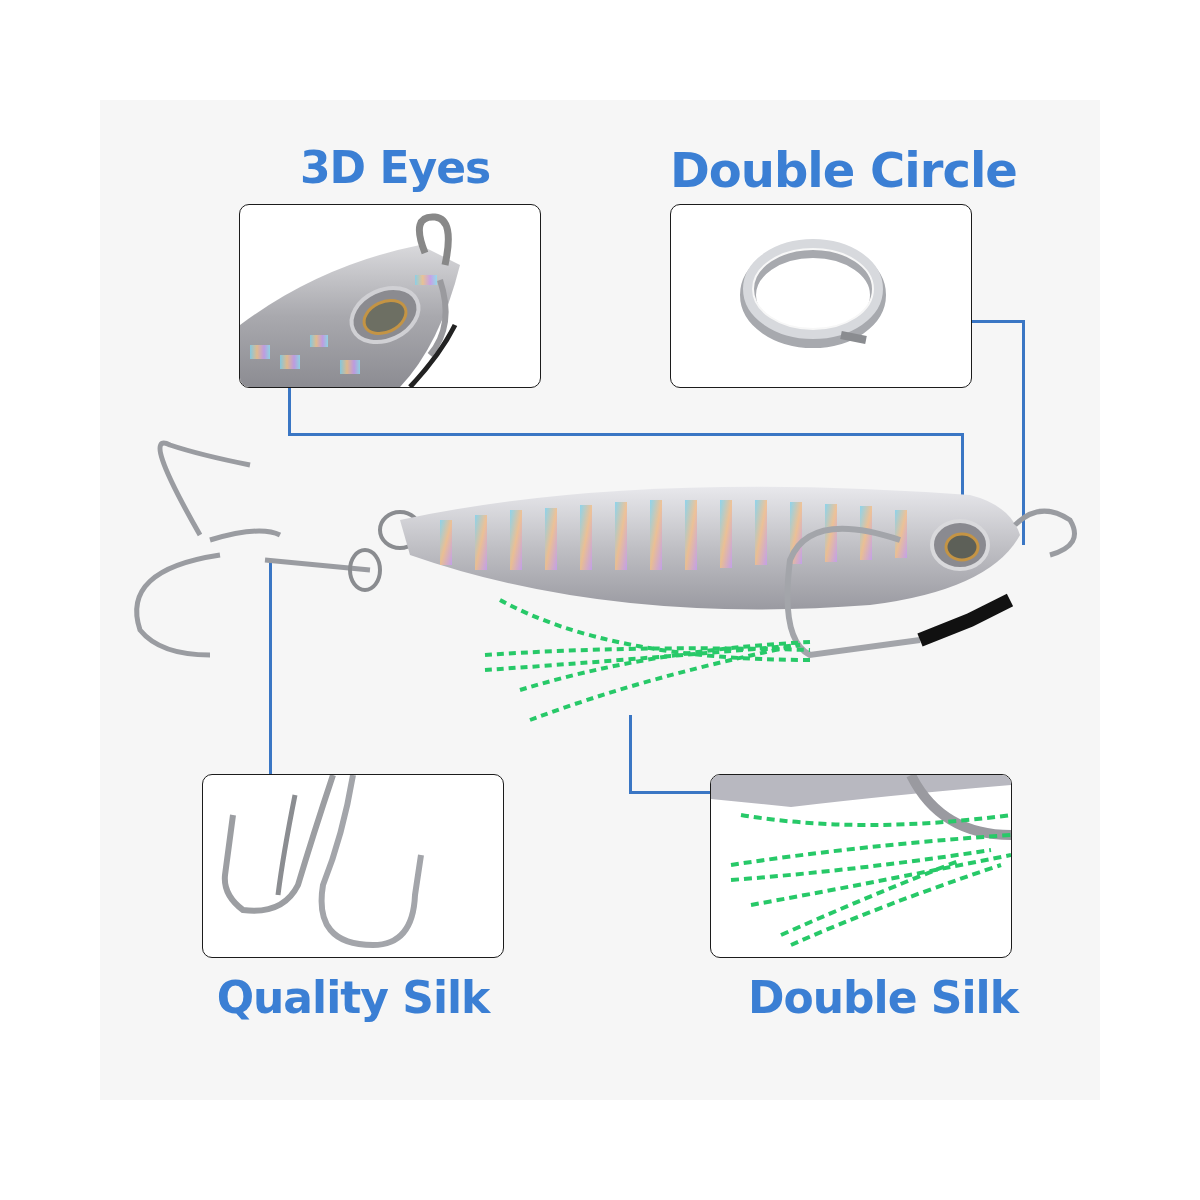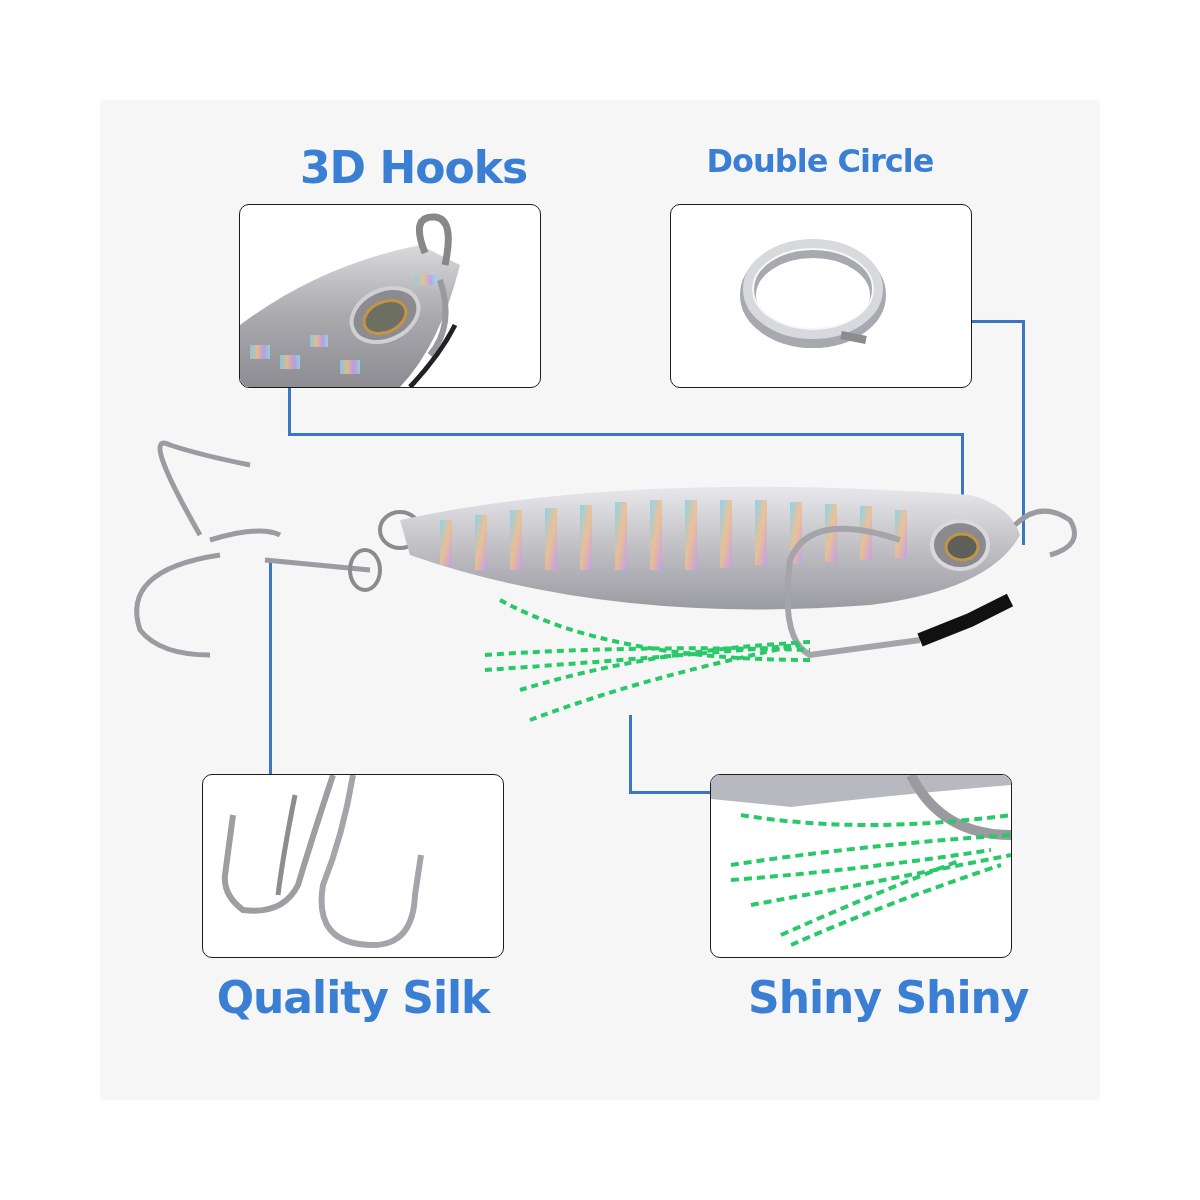--- a/index.html
+++ b/index.html
@@ -10,24 +10,24 @@
            font-family:"DejaVu Sans", "Liberation Sans", sans-serif; letter-spacing:-1px; }
   .box { position:absolute; background:#ffffff; border:1.5px solid #1c1c1c; border-radius:10px; overflow:hidden; }
   .line { position:absolute; background:#3a76c4; }
   svg { display:block; }
 </style>
 </head>
 <body>
 
 <div class="panel"></div>
 
-<div class="label" style="left:300px; top:142px; width:180px; font-size:44px;">3D Hooks</div>
-<div class="label" style="left:670px; top:142px; width:300px; font-size:32px;">Double Circle</div>
+<div class="label" style="left:300px; top:142px; width:180px; font-size:44px;">3D Eyes</div>
+<div class="label" style="left:670px; top:142px; width:300px; font-size:48px;">Double Circle</div>
 <div class="label" style="left:198px; top:972px; width:310px; font-size:44px;">Quality Silk</div>
-<div class="label" style="left:748px; top:972px; width:220px; font-size:44px;">Shiny Shiny</div>
+<div class="label" style="left:748px; top:972px; width:220px; font-size:44px;">Double Silk</div>
 
 <div class="line" style="left:288px; top:386px; width:3px; height:50px;"></div>
 <div class="line" style="left:288px; top:433px; width:676px; height:3px;"></div>
 <div class="line" style="left:961px; top:433px; width:3px; height:105px;"></div>
 
 <div class="line" style="left:970px; top:320px; width:55px; height:3px;"></div>
 <div class="line" style="left:1022px; top:320px; width:3px; height:225px;"></div>
 
 <div class="line" style="left:269px; top:560px; width:3px; height:215px;"></div>
 

